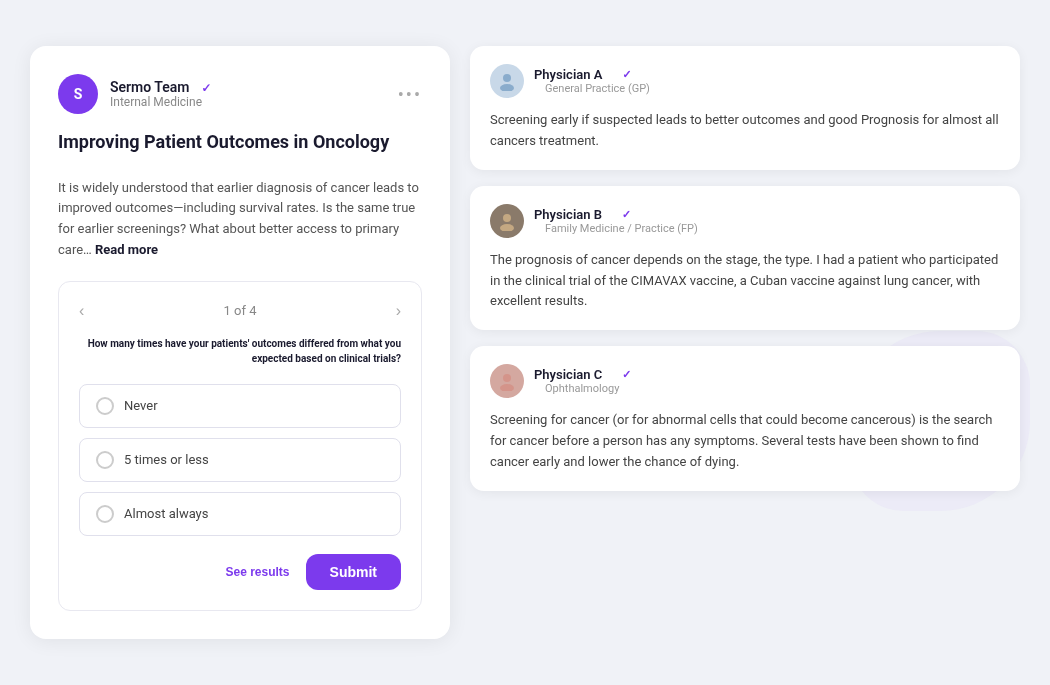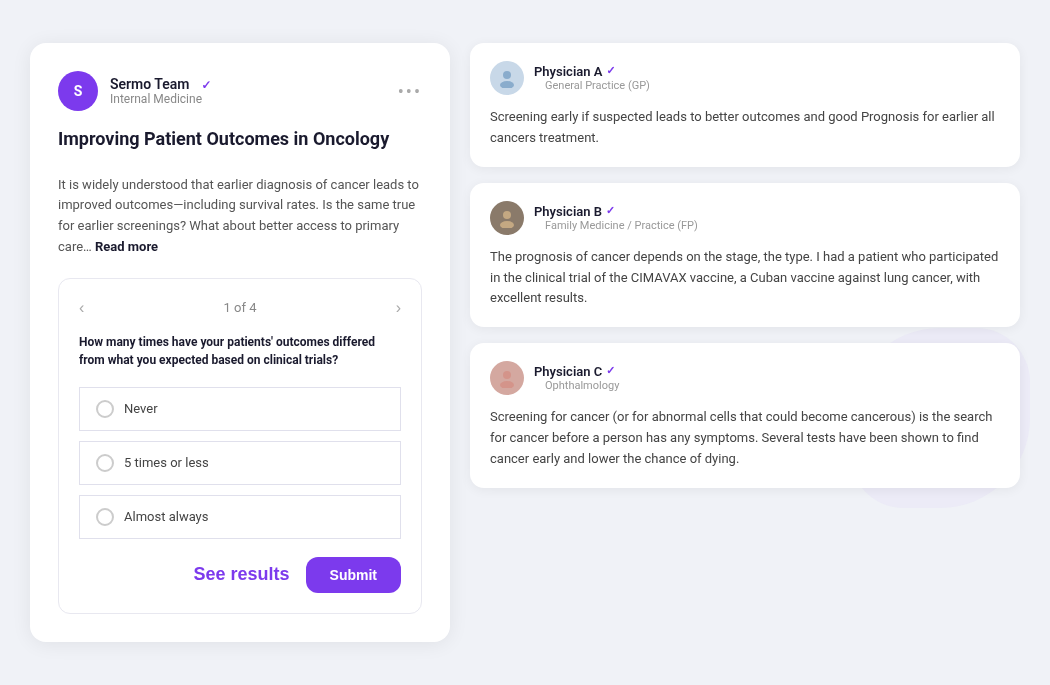--- a/index.html
+++ b/index.html
@@ -112,39 +112,39 @@
       color: #888;
     }
     .nav-arrow {
       background: none;
       border: none;
       color: #aaa;
       font-size: 16px;
       cursor: pointer;
     }
     .poll-question {
-      font-size: 12px;
+      font-size: 10px;
       font-weight: 700;
       color: #1a1a2e;
-      text-align: left;
+      text-align: right;
       margin-bottom: 18px;
       line-height: 1.5;
     }
     .poll-options {
       display: flex;
       flex-direction: column;
       gap: 10px;
       margin-bottom: 18px;
     }
     .poll-option {
       display: flex;
       align-items: center;
       gap: 10px;
       border: 1.5px solid #e0e0ec;
-      border-radius: 0;
+      border-radius: 8px;
       padding: 12px 16px;
       cursor: pointer;
       background: #fff;
       transition: border-color 0.15s;
     }
     .radio-circle {
       width: 18px;
       height: 18px;
       border-radius: 50%;
       border: 2px solid #ccc;
@@ -157,21 +157,21 @@
     .poll-actions {
       display: flex;
       align-items: center;
       justify-content: flex-end;
       gap: 16px;
     }
     .see-results-btn {
       background: none;
       border: none;
       color: #7c3aed;
-      font-size: 18px;
+      font-size: 12px;
       font-weight: 600;
       cursor: pointer;
     }
     .submit-btn {
       background: #7c3aed;
       color: #fff;
       border: none;
       border-radius: 12px;
       padding: 10px 24px;
       font-size: 14px;
@@ -228,21 +228,22 @@
       overflow: hidden;
     }
     .comment-avatar-a { background: #c8d8e8; }
     .comment-avatar-b { background: #8a7a6a; color: #fff; }
     .comment-avatar-c { background: #d4a8a0; }
     .comment-author-name {
       font-size: 13px;
       font-weight: 600;
       color: #1a1a2e;
       display: flex;
-      gap: 4px;
+      align-items: center;
+      gap: 20px;
     }
     .comment-specialty {
       font-size: 11px;
       color: #999;
       margin-left: 11px;
     }
     .comment-text {
       font-size: 13px;
       color: #444;
       line-height: 1.6;
@@ -314,21 +315,21 @@
           </svg>
         </div>
         <div>
           <div class="comment-author-name">
             <span>Physician A</span>
             <span style="color:#7c3aed;font-size:11px;">✓</span>
           </div>
           <div class="comment-specialty">General Practice (GP)</div>
         </div>
       </div>
-      <p class="comment-text">Screening early if suspected leads to better outcomes and good Prognosis for earlier all cancers treatment.</p>
+      <p class="comment-text">Screening early if suspected leads to better outcomes and good Prognosis for almost all cancers treatment.</p>
     </div>
 
     <div class="comment-card">
       <div class="comment-header">
         <div class="comment-avatar comment-avatar-b">
           <svg width="20" height="20" viewBox="0 0 20 20" fill="none">
             <circle cx="10" cy="7" r="4" fill="#c4a882"></circle>
             <ellipse cx="10" cy="17" rx="7" ry="4" fill="#c4a882"></ellipse>
           </svg>
         </div>

